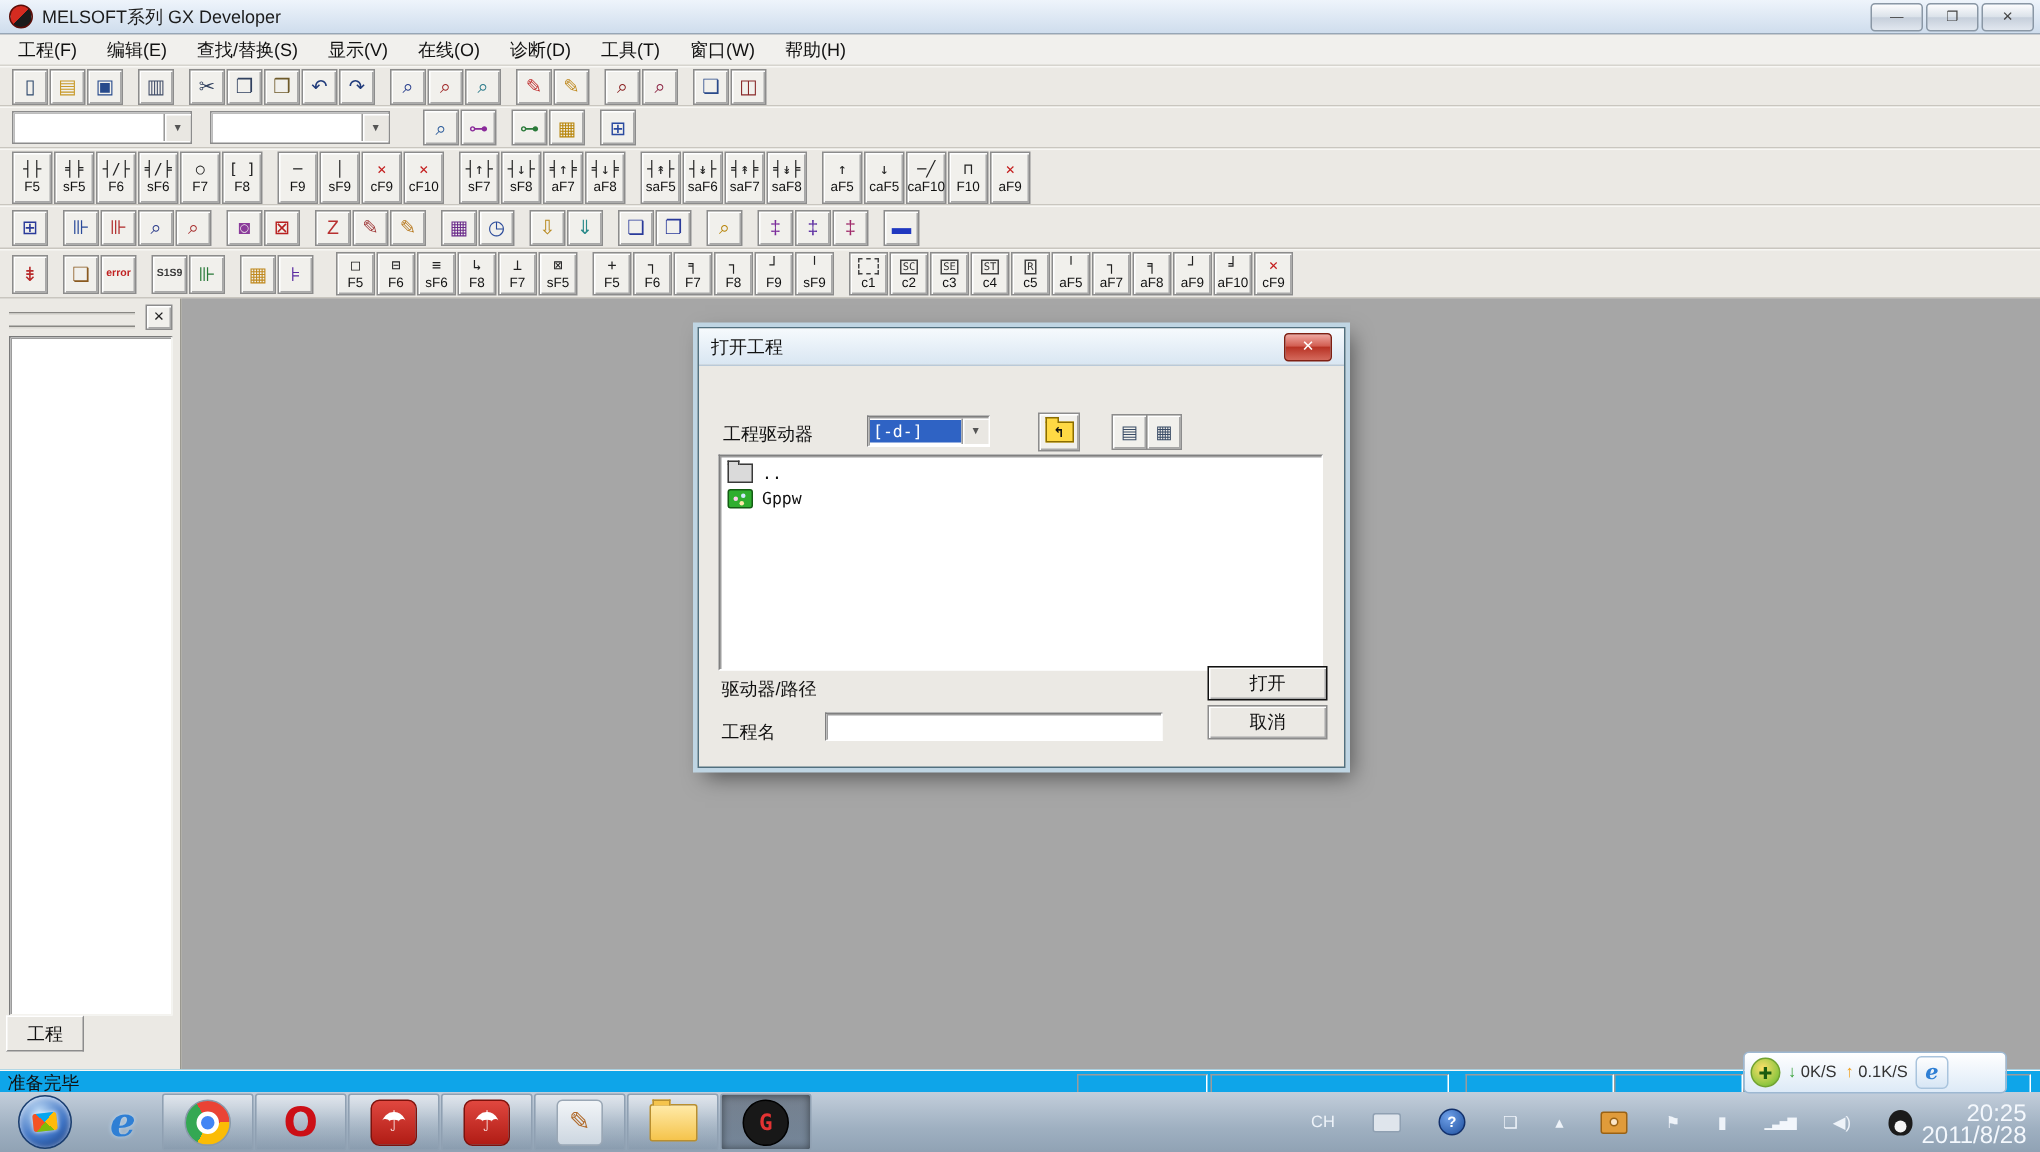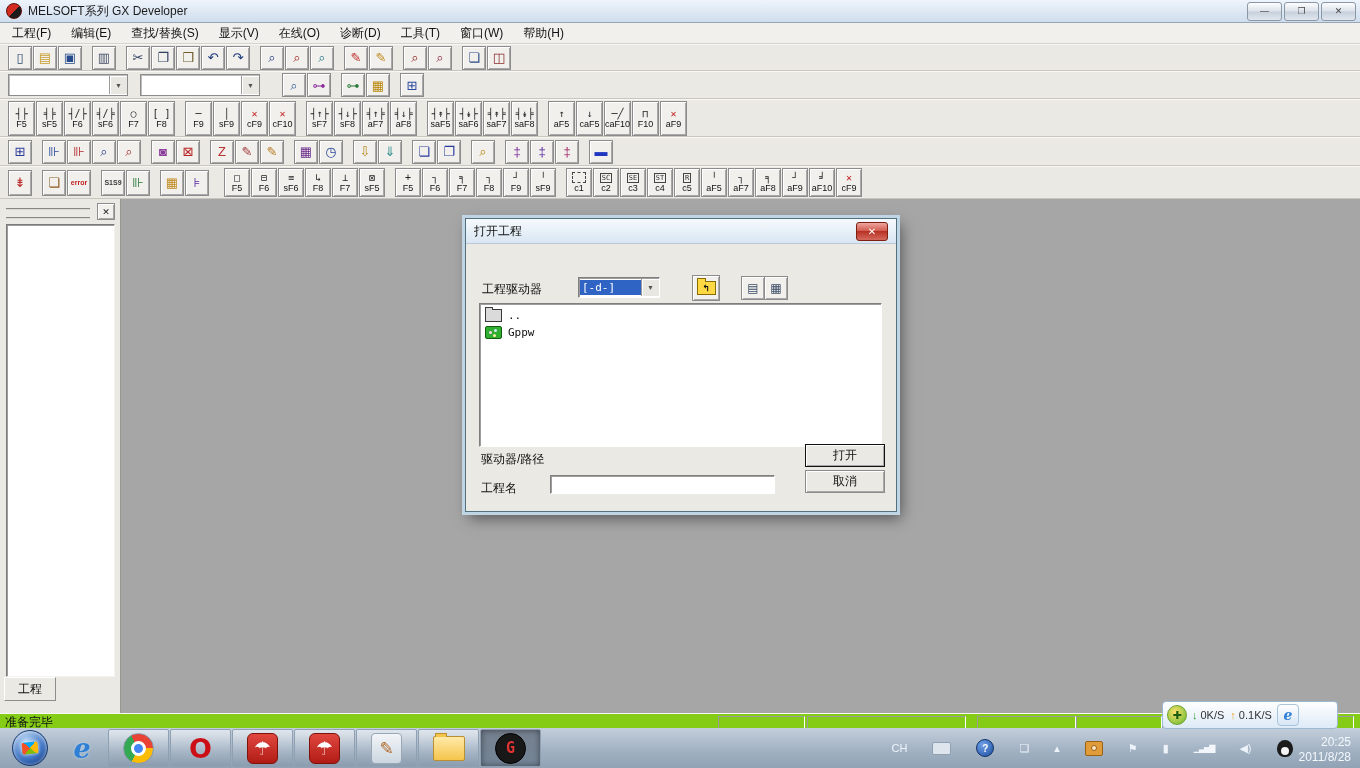--- a/index.html
+++ b/index.html
@@ -64,21 +64,21 @@
   .fic{width:15px;height:11px;margin-right:6px;position:relative;flex:none;}
   .fic.folder{background:#dadada;border:1px solid #3a3a3a;}
   .fic.folder::before{content:"";position:absolute;top:-3px;left:-1px;width:6px;height:2px;background:#dadada;border:1px solid #3a3a3a;border-bottom:none;}
   .fic.gppw{background:#2fae2f;border:1px solid #145c14;border-radius:2px;}
   .fic.gppw::after{content:"";position:absolute;width:3px;height:3px;border-radius:50%;background:#ffd0ef;left:3px;top:4px;box-shadow:5px -2px 0 #cfe9ff,4px 3px 0 #ffe9a8;}
   .fld{position:absolute;left:84px;width:219px;height:17px;background:#fff;border:1px solid;border-color:#7f7f7f #fff #fff #7f7f7f;box-shadow:inset 1px 1px 0 #9d9d9d;font-family:"DejaVu Sans Mono",monospace;font-size:11px;padding:0 2px;color:#111;}
   .dbtn{position:absolute;left:339px;width:78px;height:21px;background:#ebe9e4;border:1px solid #8c8c8c;box-shadow:inset 1px 1px 0 #fff,inset -1px -1px 0 #a8a8a8;display:flex;align-items:center;justify-content:center;font-size:12px;}
   .dbtn.default{border:1px solid #111;font-family:Liberation Mono, monospace;}
 
   
-  .statusbar{position:relative;height:17px;background:#84cc16;border-top:1px solid #f8f7f4;display:flex;align-items:center;padding-left:5px;}
+  .statusbar{position:relative;height:17px;background:#0ea5e9;border-top:1px solid #f8f7f4;display:flex;align-items:center;padding-left:5px;}
   .spanel{position:absolute;top:2px;height:12px;border:1px solid;border-color:#9b9b9b #fff #fff #9b9b9b;}
 
   
   .netwidget{position:absolute;left:1162px;top:701px;width:166px;height:26px;background:linear-gradient(#ffffff,#ddeaf7);border:1px solid #9db8d2;border-radius:4px;display:flex;align-items:center;padding:0 4px;z-index:20;font-size:11px;color:#333;}
   .n360{width:18px;height:18px;border-radius:50%;background:radial-gradient(circle at 40% 35%,#ffe06a,#8ec640 70%,#5d9422);border:1px solid #71a231;color:#1c5c10;font-size:11px;font-weight:bold;display:flex;align-items:center;justify-content:center;margin-right:5px;}
   .ndown{color:#2f9e2f;font-weight:bold;margin-right:3px;}
   .nup{color:#f0a020;font-weight:bold;margin:0 3px 0 6px;}
   .nie{margin-left:5px;width:20px;height:20px;border-radius:4px;background:linear-gradient(#fefefe,#d7e6f5);border:1px solid #a9c4dd;display:flex;align-items:center;justify-content:center;font:italic bold 14px "DejaVu Serif",serif;color:#2f7fd4;}
 
   
@@ -103,21 +103,21 @@
   .tray{display:flex;align-items:center;gap:9px;margin-left:auto;padding-right:4px;}
   .tri{display:flex;align-items:center;justify-content:center;color:#eef3f9;font-size:11px;padding-left:16px;}
   .trg{display:flex;align-items:center;justify-content:center;}
   .bars .trg{font-size:8px;letter-spacing:-1px;color:#f2f6fb;}
   .tr-help{width:16px;height:16px;border-radius:50%;background:radial-gradient(circle at 35% 30%,#6fa0e8,#1d4f9e);border:1px solid #12306b;color:#fff;font-size:10px;font-weight:bold;}
   .tr-kb{width:17px;height:11px;background:#dfe5ec;border:1px solid #8fa0b2;border-radius:2px;}
   .tr-cam{width:16px;height:13px;background:#e09b3a;border:1px solid #9a6214;border-radius:2px;position:relative;}
   .tr-cam::after{content:"";position:absolute;left:5px;top:3px;width:6px;height:6px;border-radius:50%;background:#fbe6c8;border:1px solid #9a6214;box-sizing:border-box;}
   .tr-qq{width:16px;height:17px;border-radius:50% 50% 45% 45%;background:#1b1b1b;position:relative;}
   .tr-qq::after{content:"";position:absolute;left:4px;top:7px;width:8px;height:8px;border-radius:50%;background:#f4f4f4;}
-  .clock{text-align:right;line-height:15px;color:#f4f8fd;font-size:12px;margin:4px 9px 0 2px;}
+  .clock{text-align:right;line-height:15px;color:#f4f8fd;font-size:16px;margin:4px 9px 0 2px;}
 
   
   .wm{position:absolute;z-index:40;pointer-events:none;color:#c9807c;font-family:"DejaVu Serif",serif;font-size:150px;letter-spacing:46px;white-space:nowrap;
       text-shadow:3px 2px 0 #a96361,28px 20px 10px rgba(45,45,45,.75),13px 9px 5px rgba(70,70,70,.45);}
   .wm1{left:56px;top:324px;}
   .wm2{left:522px;top:466px;}
 </style>
 </head>
 <body>
 

